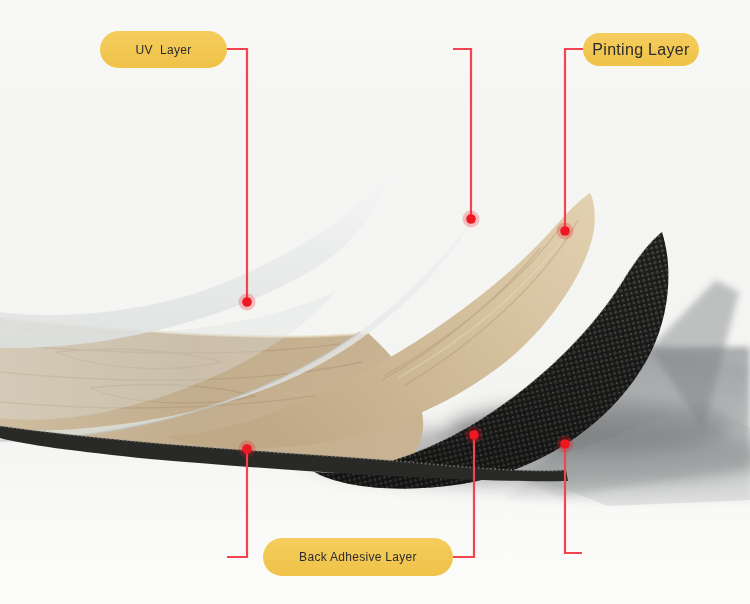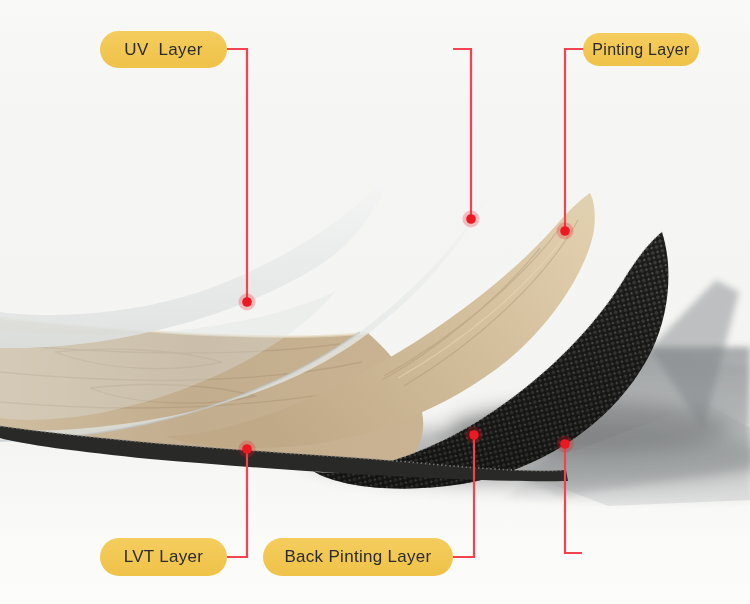--- a/index.html
+++ b/index.html
@@ -9,21 +9,21 @@
   }
   .art{position:absolute;left:0;top:0;}
   .pill{
     position:absolute;
     background:linear-gradient(180deg,#f5cd5e,#efc248);
     border-radius:20px;
     display:flex;align-items:center;justify-content:center;
     color:#2b2b2b;
   }
   .pill span{
-    font-size:17px;
+    font-size:12px;
     letter-spacing:.3px;
     white-space:pre;
   }
   .pill.small span{font-size:16px;text-align:center;}
 </style>
 </head>
 <body>
 
 <div class="stage">
 
@@ -165,20 +165,17 @@
       </g>
     </g>
   </svg>
 
   <div class="pill" style="left:100px;top:31px;width:127px;height:37px">
     <span>UV  Layer</span>
   </div>
   <div class="pill small" style="left:583px;top:33px;width:116px;height:33px">
     <span>Pinting Layer</span>
   </div>
-  <div class="pill" style="left:100px;top:538px;width:127px;height:38px">
-    <span>LVT Layer</span>
-  </div>
   <div class="pill" style="left:263px;top:538px;width:190px;height:38px">
-    <span>Back Pinting Layer</span>
+    <span>Back Adhesive Layer</span>
   </div>
 
 </div>
 
 </body></html>

